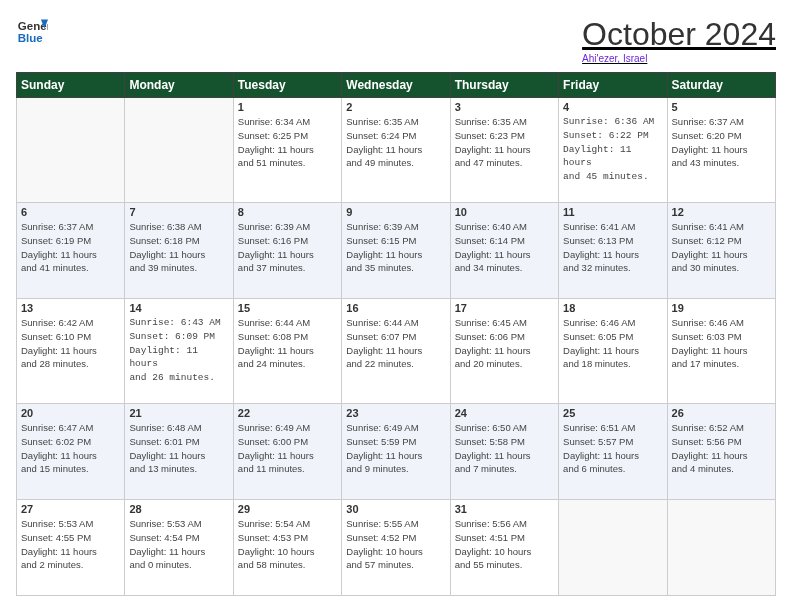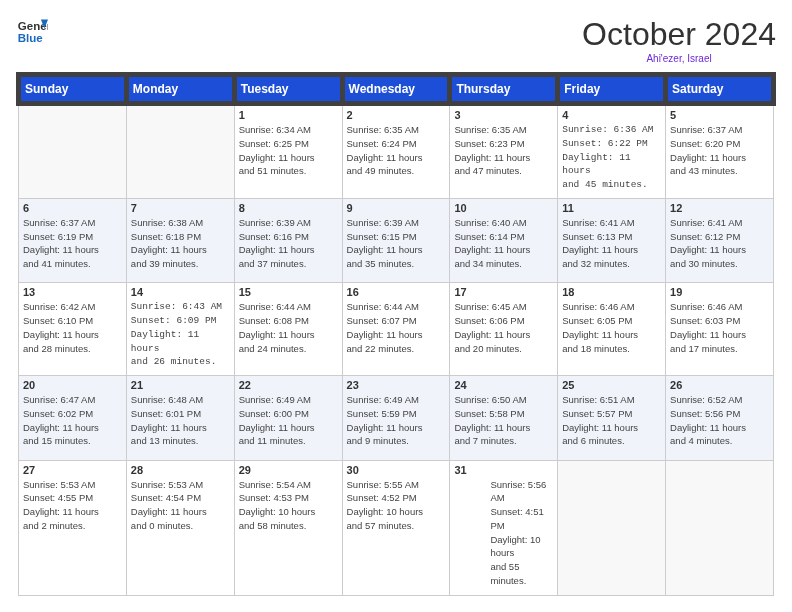--- a/index.html
+++ b/index.html
@@ -26,46 +26,47 @@
     .logo {
       display: flex;
       align-items: center;
       gap: 4px;
     }
     .logo-icon {
       width: 32px;
       height: 32px;
     }
     .title-block {
-      text-align: center;
+      text-align: left;
+      text-decoration: underline;
     }
     .month-title {
       font-size: 32px;
       font-weight: 300;
       color: #333;
     }
     .location {
       font-size: 10px;
       color: #6d28d9;
     }
     .calendar {
       flex: 1;
       border: 1px solid #ccc;
       border-collapse: collapse;
       width: 100%;
       table-layout: fixed;
     }
     .calendar th {
-      background: #1d4ed8;
+      background: #14532d;
       color: #fff;
       font-size: 12px;
       font-weight: bold;
       padding: 5px 4px;
       text-align: left;
-      border: 5px solid #404040;
+      border: 1px solid #404040;
     }
     .calendar td {
       border: 1px solid #ccc;
       vertical-align: top;
       padding: 3px 4px;
       font-size: 9.5px;
       color: #333;
       background: #fff;
       height: 82px;
     }
@@ -334,21 +335,21 @@
           </td>
           <td>
             <span class="day-num">30</span>
             <div class="day-info" style="white-space: pre-line;">Sunrise: 5:55 AM
 Sunset: 4:52 PM
 Daylight: 10 hours
 and 57 minutes.</div>
           </td>
           <td>
             <span class="day-num">31</span>
-            <div class="day-info" style="white-space: pre-line; margin-left: 36px;">Sunrise: 5:56 AM
+            <div class="day-info" style="white-space: pre-line;">Sunrise: 5:56 AM
 Sunset: 4:51 PM
 Daylight: 10 hours
 and 55 minutes.</div>
           </td>
           <td class="empty"></td>
           <td class="empty"></td>
         </tr>
       </tbody>
   </table>
 </div>

